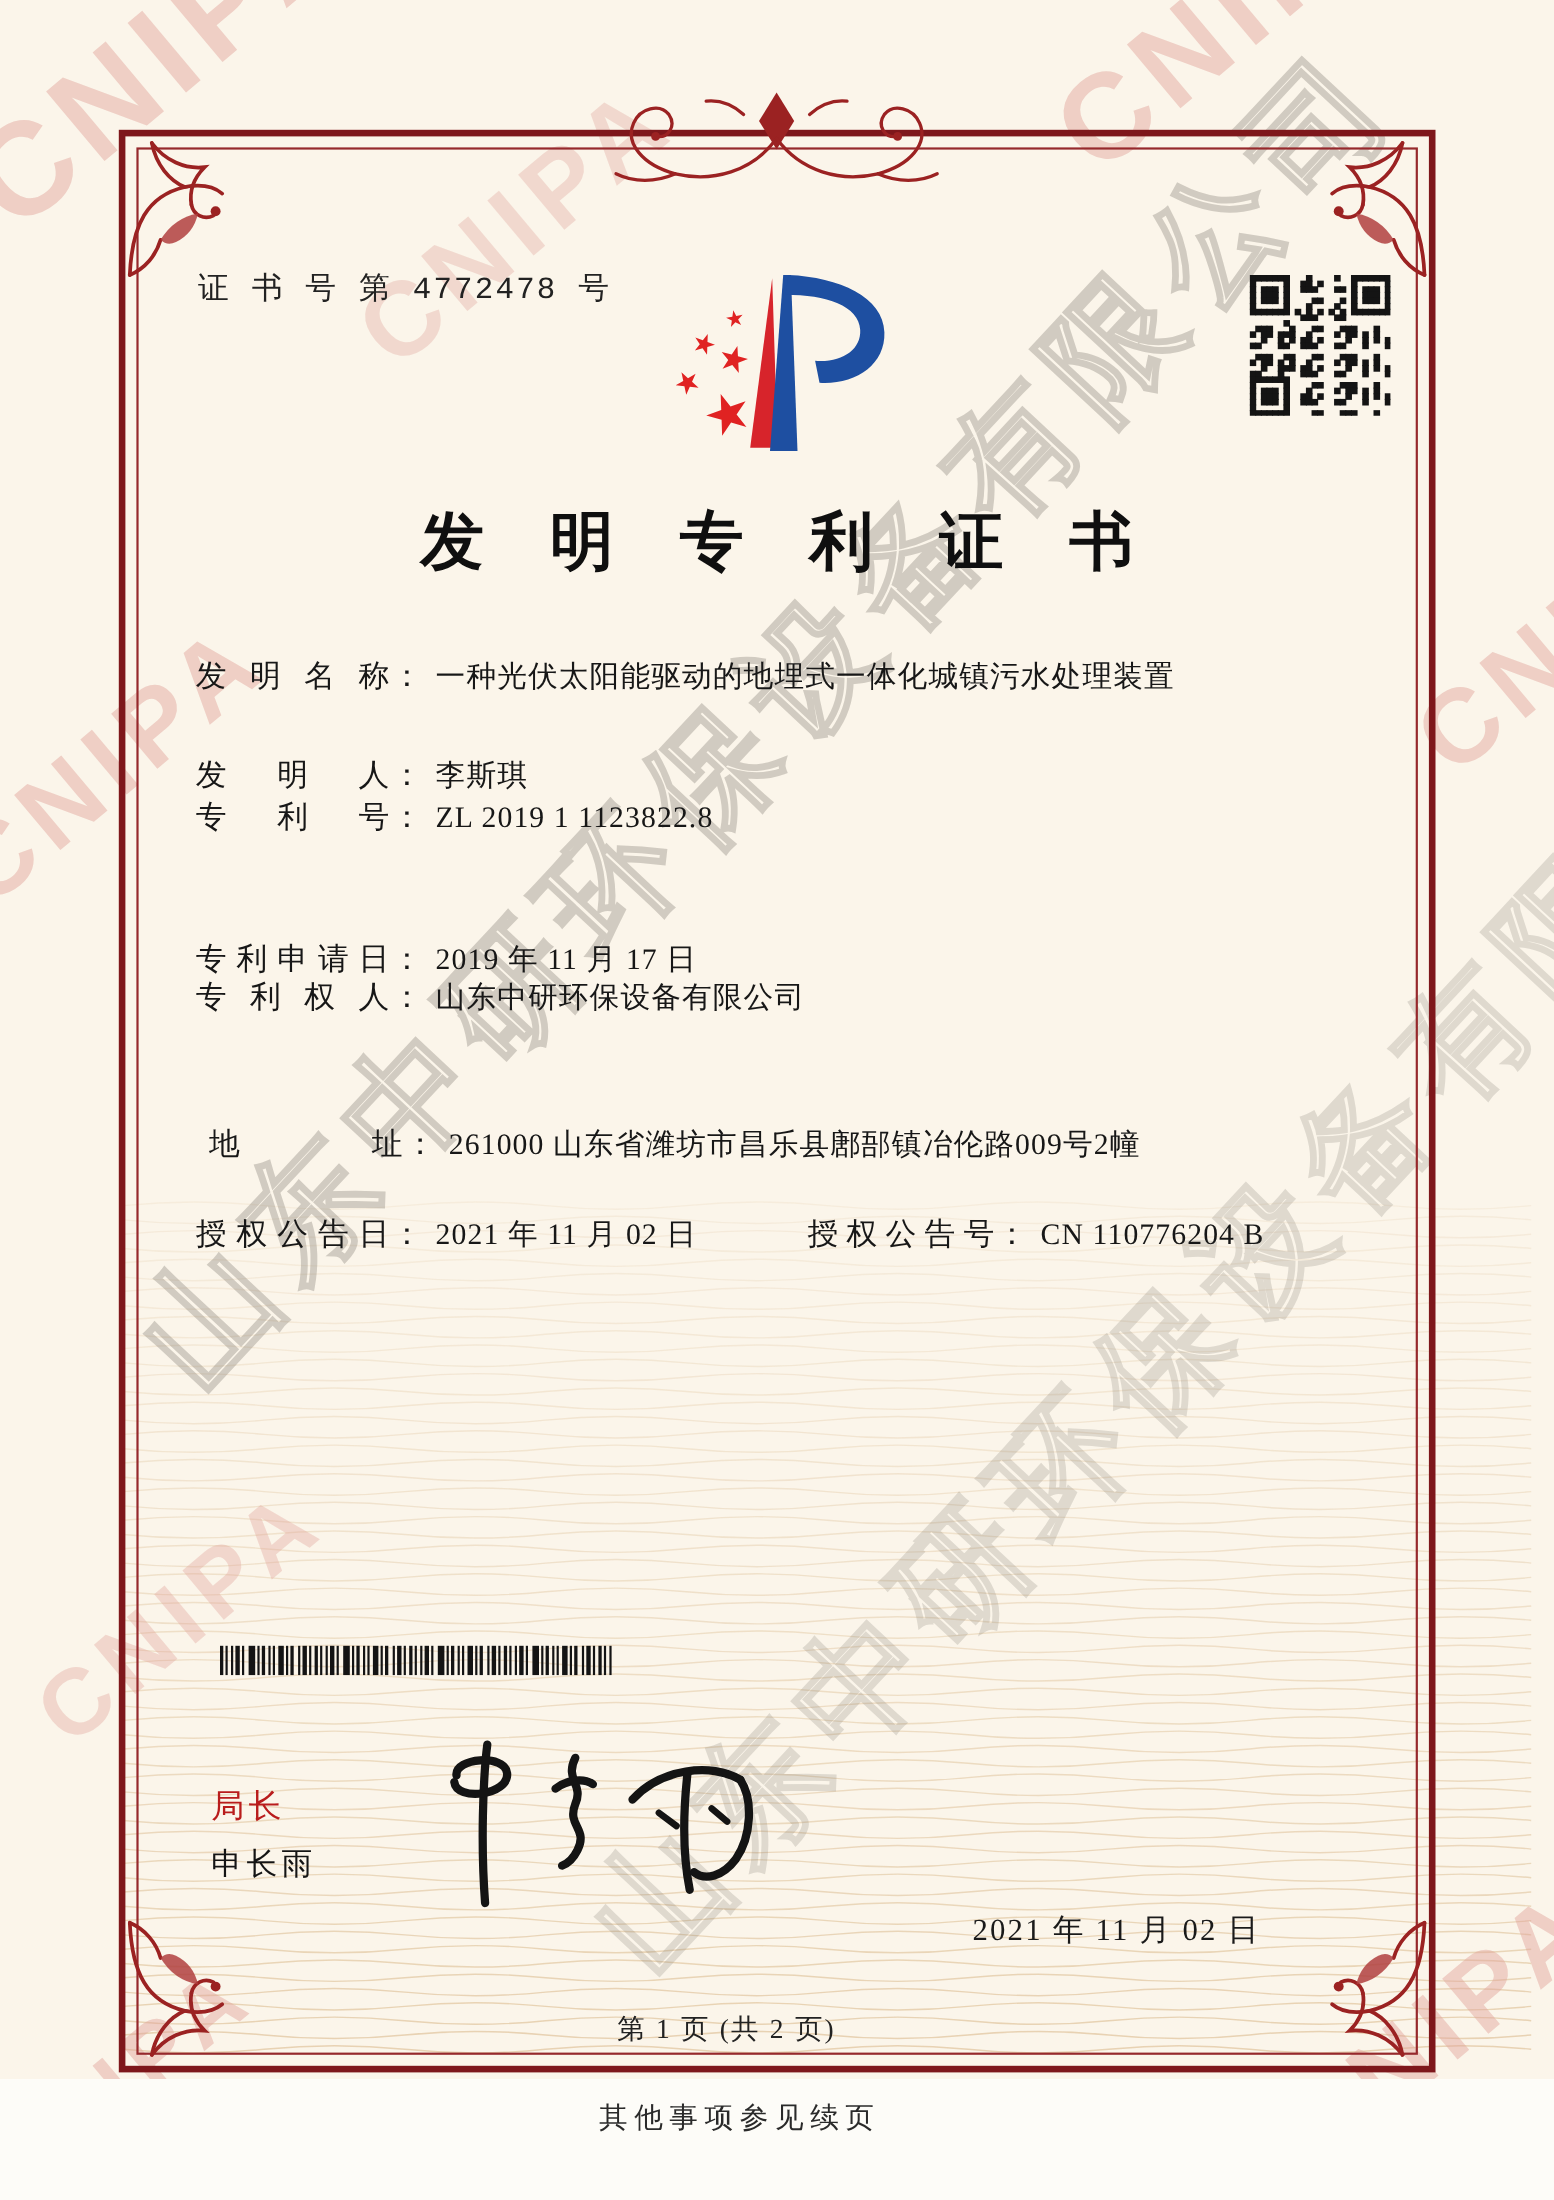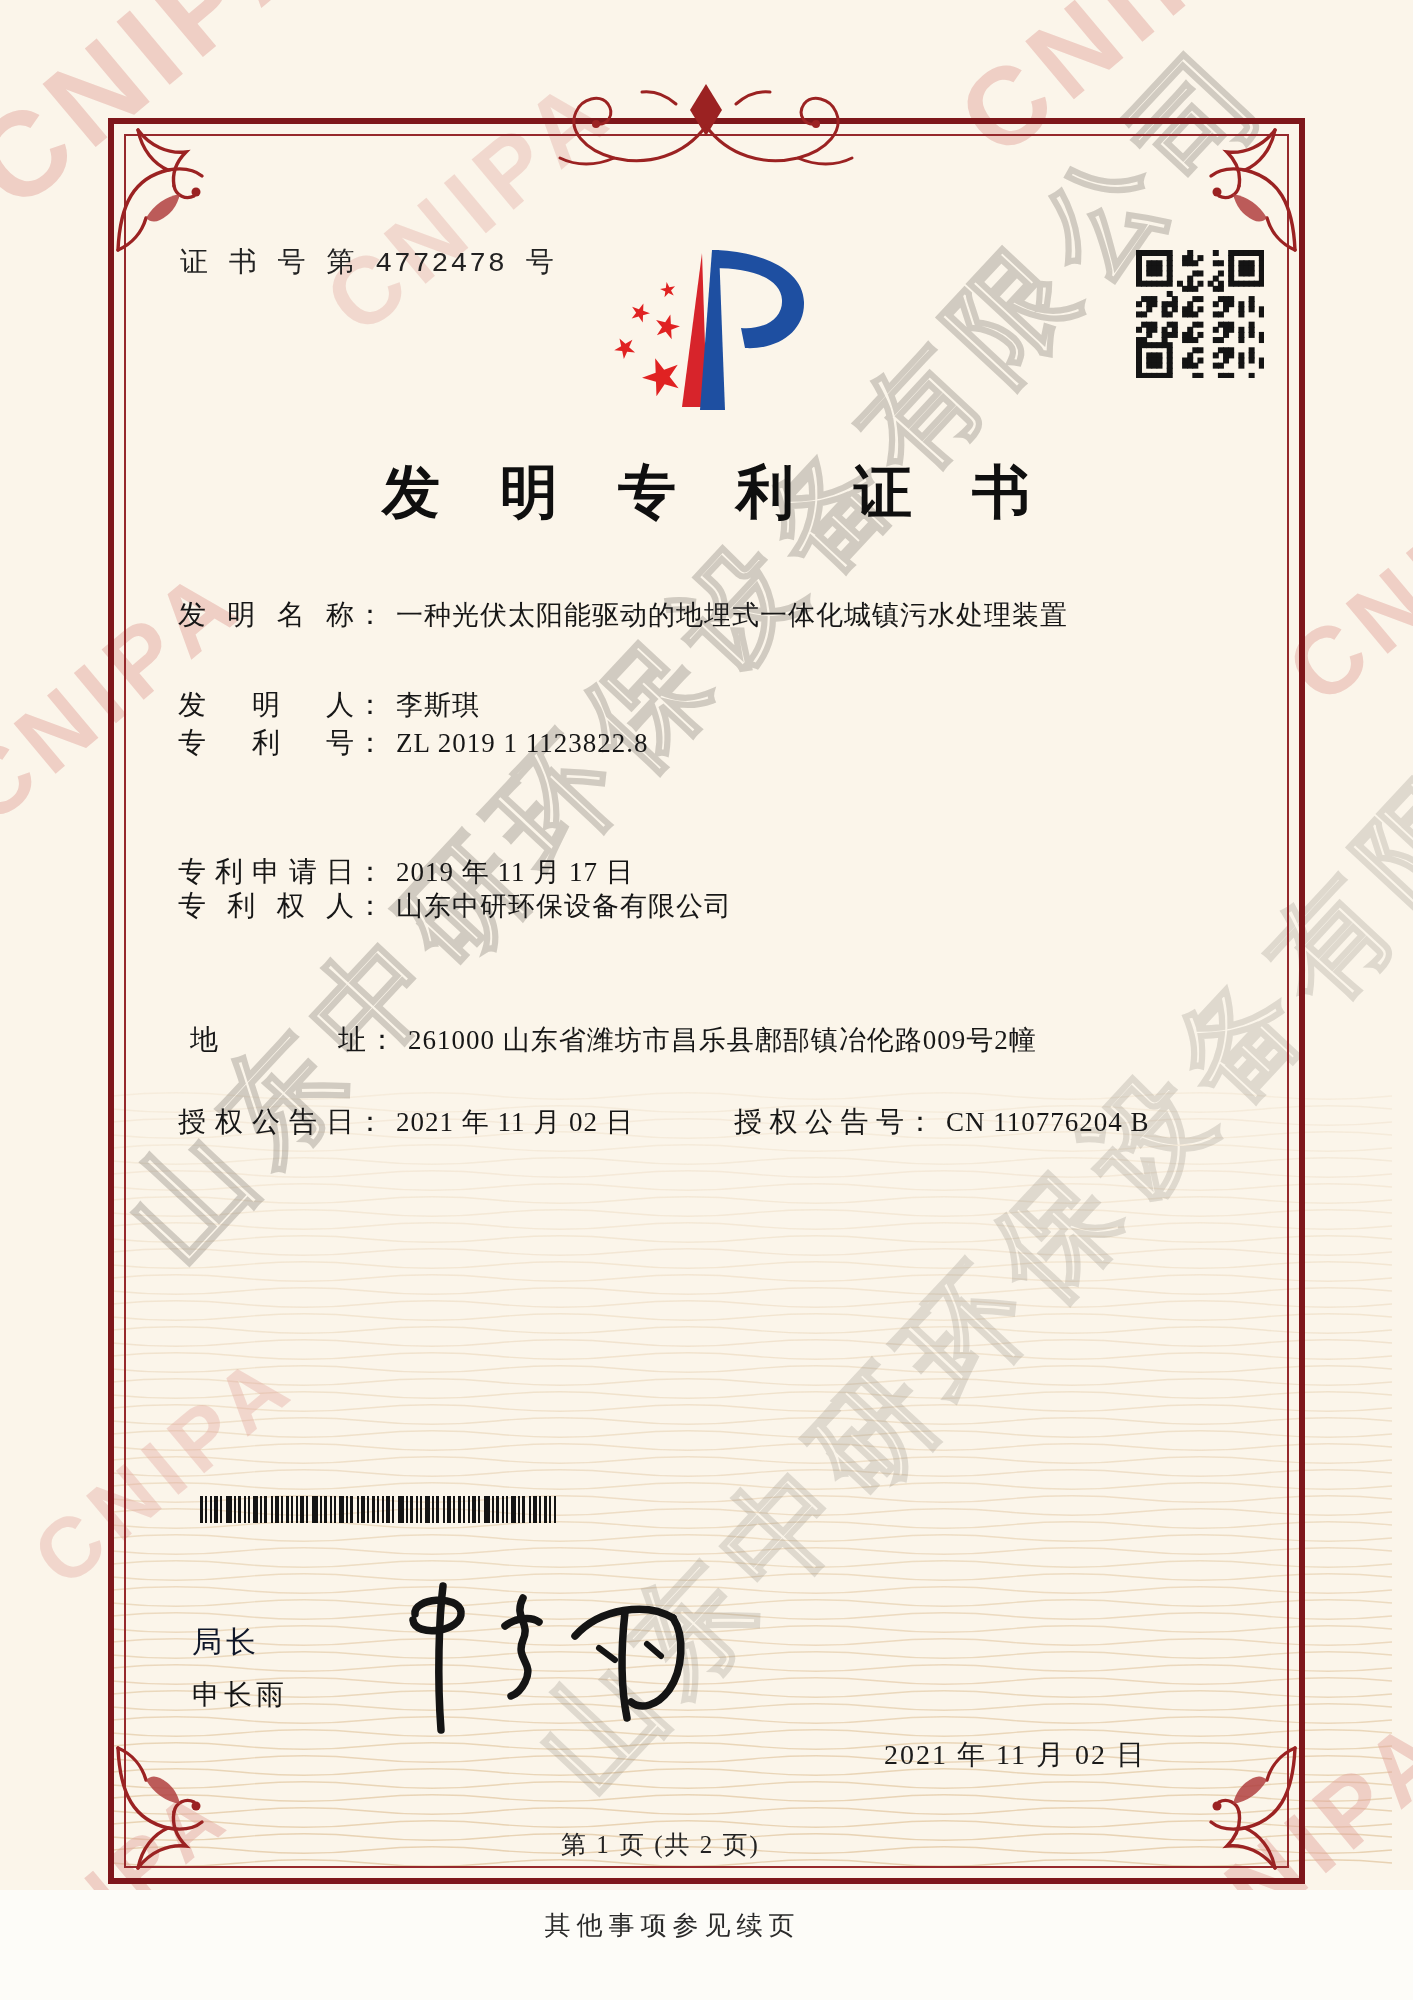--- a/index.html
+++ b/index.html
@@ -37,21 +37,21 @@
   .row .lab{display:inline-block;width:176px;text-align-last:justify;text-justify:inter-character;vertical-align:bottom;}
   .row .colon{display:inline-block;margin-left:2px;}
   .row .val{margin-left:12px;font-size:27px;letter-spacing:1px;}
   .row .pair2{position:absolute;left:556px;top:0;text-align:center;}
   .row .pair2 .lab{width:170px;}
   
   .paras{position:absolute;left:178px;top:1164px;width:1000px;font-size:26.5px;line-height:40px;text-align:justify;color:#181818;}
   .paras p{margin:0;text-indent:2em;}
   
   .barcode{position:absolute;left:200px;top:1496px;}
-  .signer-title{position:absolute;left:192px;top:1622px;font-size:30px;letter-spacing:4px;font-family:"Liberation Sans","DejaVu Sans",sans-serif;color:#0f172a;}
+  .signer-title{position:absolute;left:192px;top:1622px;font-size:30px;letter-spacing:4px;font-family:"Liberation Sans","DejaVu Sans",sans-serif;color:#b91c1c;}
   .signer-name{position:absolute;left:192px;top:1676px;font-size:28px;letter-spacing:4px;font-family:"Liberation Sans","DejaVu Sans",sans-serif;color:#141414;}
   .signature{position:absolute;left:385px;top:1578px;}
   .issue-date{position:absolute;left:884px;top:1736px;font-size:28px;letter-spacing:2px;color:#1a1a1a;}
   .page-footer{position:absolute;left:0;top:1828px;width:100%;text-align:center;font-size:25px;letter-spacing:2px;color:#222;transform:translateX(-46px);}
   .bottom-band{position:absolute;left:0;top:1890px;width:100%;height:110px;background:#fdfcf8;}
   .cont-note{position:absolute;left:0;top:1908px;width:100%;text-align:center;font-size:26px;letter-spacing:6px;color:#2a2a2a;transform:translateX(-34px);}
   .logo{position:absolute;left:613px;top:246px;}
   .qr{position:absolute;left:1136px;top:250px;}
 </style>
 </head>

